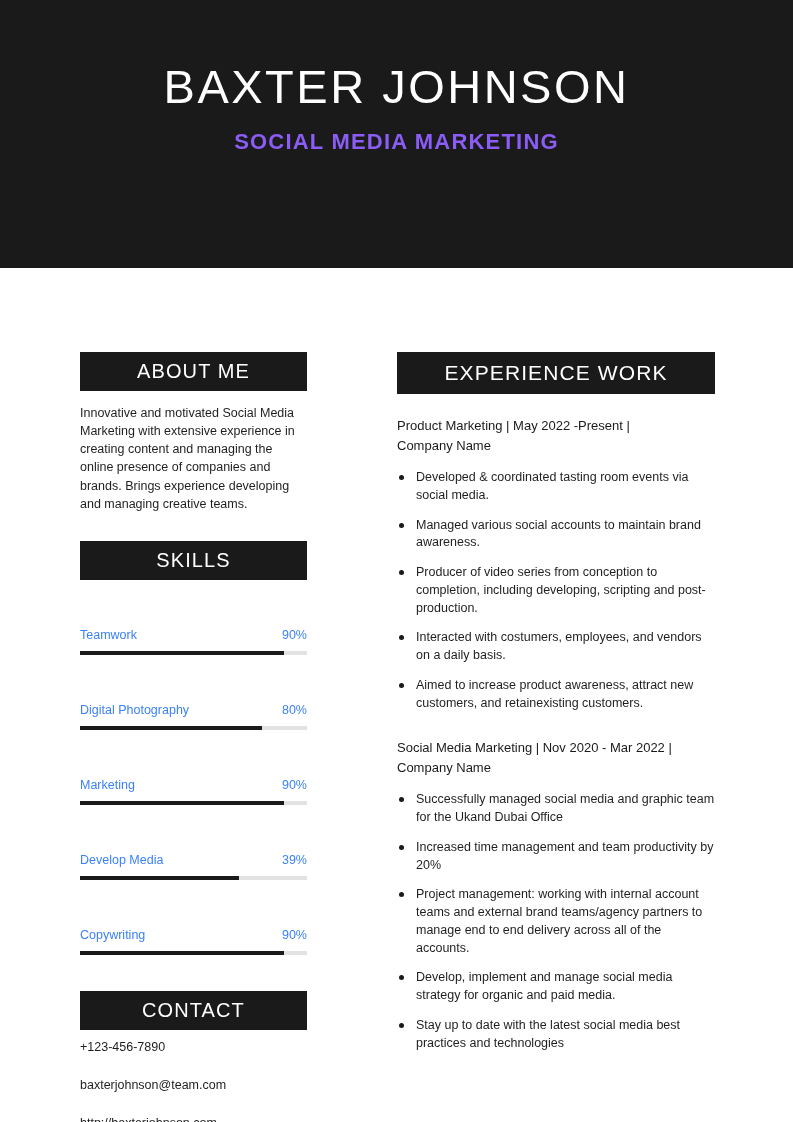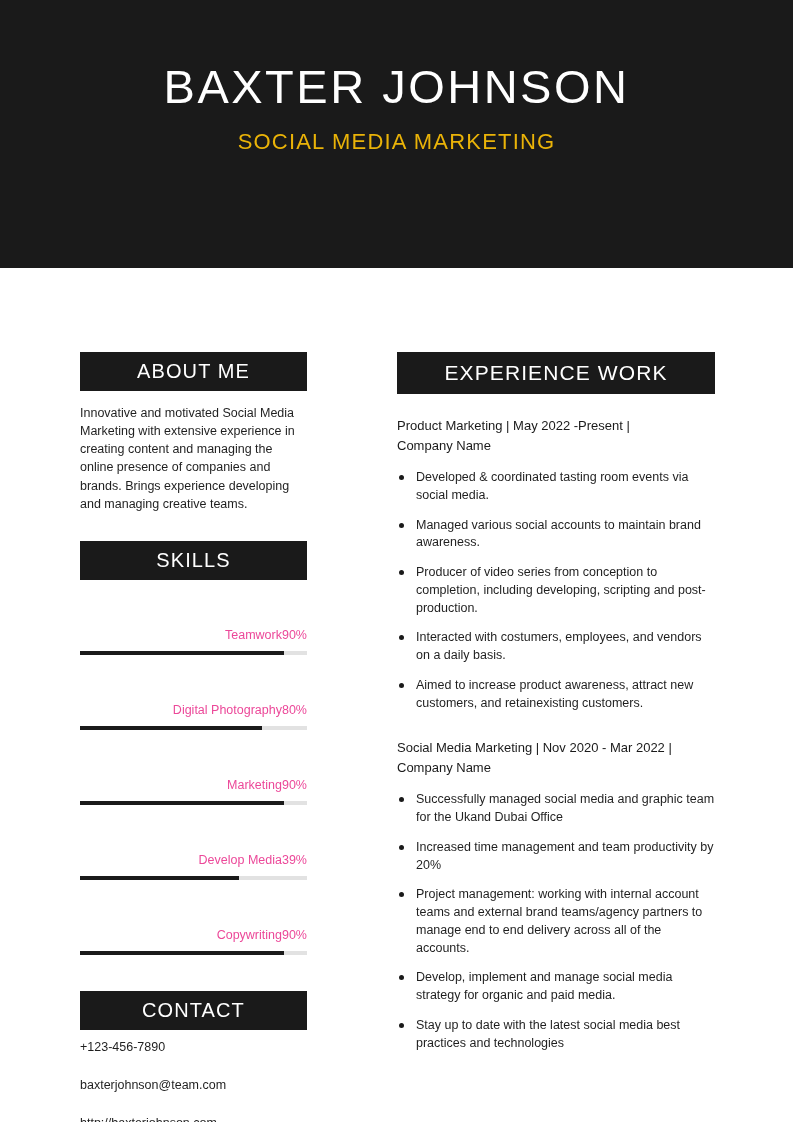--- a/index.html
+++ b/index.html
@@ -35,24 +35,24 @@
   }
   .header-name {
     color: #ffffff;
     font-size: 47px;
     letter-spacing: 2.5px;
     font-weight: 400;
     line-height: 1.1;
     text-align: center;
   }
   .header-role {
-    color: #eab308;
+    color: #8b5cf6;
     font-size: 22px;
     letter-spacing: 1.2px;
-    font-weight: 400;
+    font-weight: 700;
     margin-top: 16px;
     text-align: center;
   }
 
   
   .content {
     display: flex;
     padding: 84px 78px 0 80px;
     box-sizing: border-box;
   }
@@ -98,24 +98,24 @@
     margin-top: 28px;
   }
   .skill {
     margin-top: 22px;
   }
   .skill:first-child {
     margin-top: 24px;
   }
   .skill-row {
     display: flex;
-    justify-content: flex-end;
+    justify-content: space-between;
     align-items: baseline;
     font-size: 12.5px;
-    color: #ec4899;
+    color: #3b82f6;
     margin-top: 48px;
   }
   .skill-track {
     margin-top: 9px;
     height: 4px;
     width: 100%;
     background: #e2e2e2;
     position: relative;
   }
   .skill-fill {

